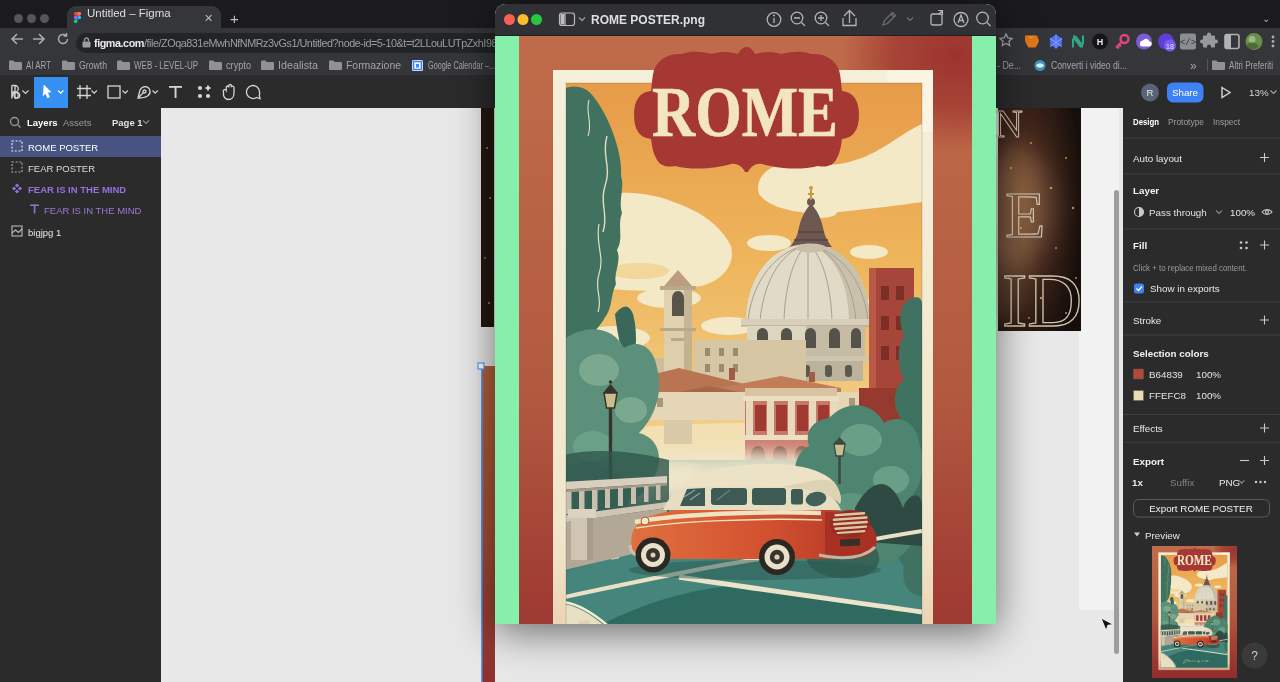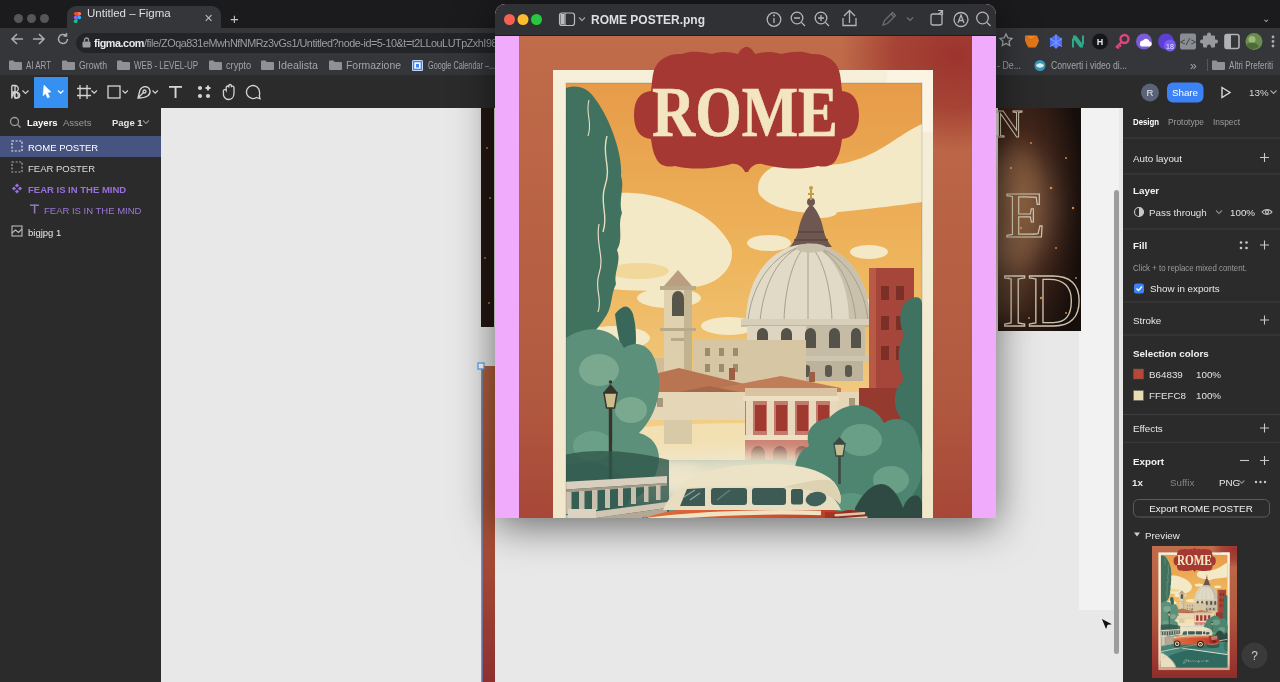--- a/index.html
+++ b/index.html
@@ -22,21 +22,21 @@
   
   #figtop { left:0; top:75px; width:1280px; height:33px; background:#2b2b2b; }
   #movetool { left:34px; top:77px; width:34px; height:32px; background:#3590f2; }
   
   #sidebar { left:0; top:108px; width:161px; height:574px; background:#2b2b2b; }
   
   #canvas { left:161px; top:108px; width:962px; height:574px; background:#e8e8e8; }
   
   #rpanel { left:1123px; top:108px; width:157px; height:574px; background:#2b2b2b; }
   
-  #pwin { left:495px; top:4px; width:501px; height:514px; background:#f0abfc; border-radius:10px 10px 0 0; box-shadow:0 8px 40px rgba(0,0,0,.55); }
+  #pwin { left:495px; top:4px; width:501px; height:620px; background:#86efac; border-radius:10px 10px 0 0; box-shadow:0 8px 40px rgba(0,0,0,.55); }
   #ptitle { left:0; top:0; width:501px; height:32px; background:#303134; border-radius:10px 10px 0 0; border-bottom:1px solid #1e1e20; }
 </style>
 </head>
 <body>
 
 <div id="tabbar" class="abs"></div>
 <div class="tl abs" style="left:14px;"></div>
 <div class="tl abs" style="left:27px;"></div>
 <div class="tl abs" style="left:40px;"></div>
 <div id="tab" class="abs"></div>

